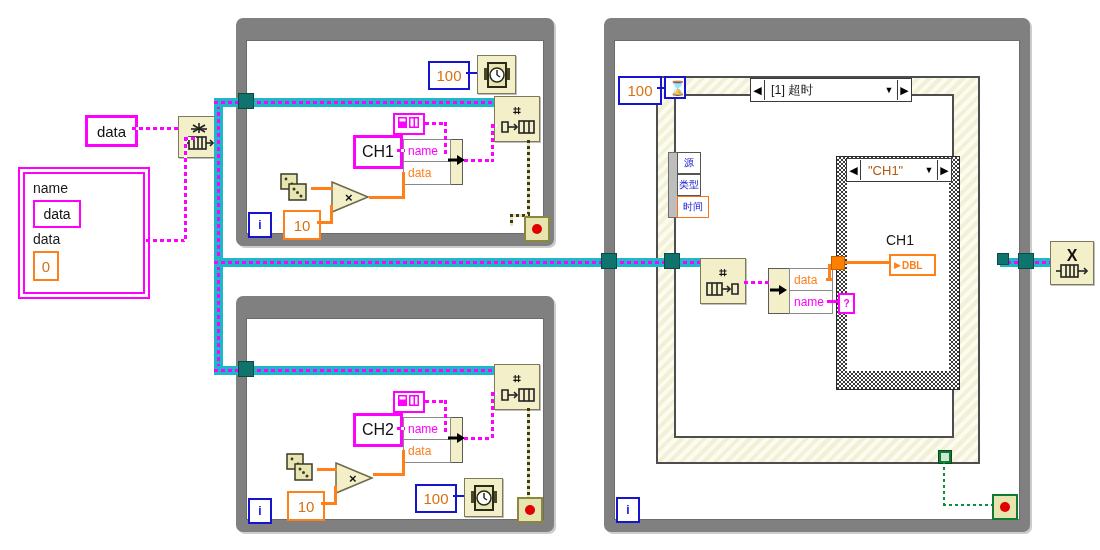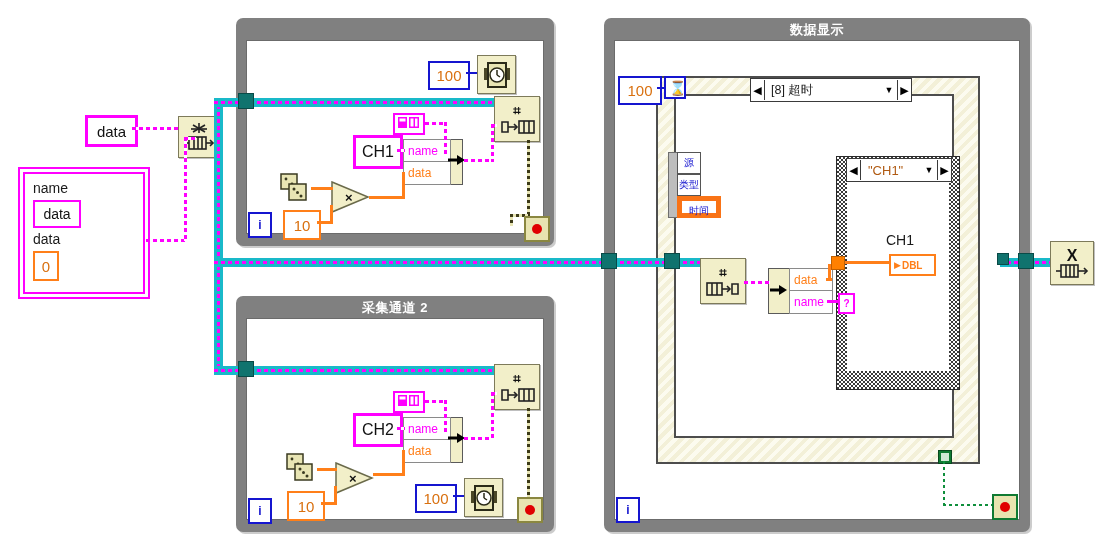--- a/index.html
+++ b/index.html
@@ -114,52 +114,50 @@
       justify-content:center;}
 </style>
 </head>
 <body>
 
 <div class="wloop" style="left:236px;top:18px;width:318px;height:228px;">
   <div class="wloop-inner" style="left:10px;top:22px;right:10px;bottom:12px;"></div>
 </div>
 
 <div class="wloop" style="left:236px;top:296px;width:318px;height:236px;">
-  <div class="wloop-title">采集通道 2</div>
   <div class="wloop-inner" style="left:10px;top:22px;right:10px;bottom:12px;"></div>
 </div>
 
 <div class="wloop" style="left:604px;top:18px;width:426px;height:514px;">
-  <div class="wloop-title">数据显示</div>
   <div class="wloop-inner" style="left:10px;top:22px;right:10px;bottom:12px;"></div>
 </div>
 
 <div class="evstruct" style="left:656px;top:76px;width:320px;height:384px;">
   <div class="ev-hole" style="left:16px;top:16px;width:276px;height:340px;"></div>
 </div>
 <div class="ev-selector" style="left:750px;top:78px;width:160px;">
   <div class="ev-sel-arrow">◀</div>
-  <div class="ev-sel-text">[8] 超时</div>
+  <div class="ev-sel-text">[1] 超时</div>
   <div class="ev-sel-dd">▼</div>
   <div class="ev-sel-arrow r">▶</div>
 </div>
 
 <div class="const blue" style="left:618px;top:76px;width:40px;height:25px;font-size:15px;">100</div>
 <div class="w w-blue" style="left:657px;top:87px;width:10px;height:2px;"></div>
 <div class="abs" style="left:664px;top:76px;width:22px;height:23px;border:2px solid #1515cf;background:#fff;">
   <span style="position:absolute;left:3px;top:2px;font-size:14px;color:#1515cf;line-height:16px;">⌛</span>
 </div>
 
 <div class="abs" style="left:668px;top:152px;width:32px;height:66px;background:#bdbdbd;border:1px solid #6e6e6e;"></div>
 <div class="abs" style="left:677px;top:152px;width:24px;height:66px;">
   <div class="abs" style="left:0;top:0;width:24px;height:22px;background:#fff;border:1px solid #555;
               font-size:10px;color:#1515cf;text-align:center;line-height:20px;">源</div>
   <div class="abs" style="left:0;top:22px;width:24px;height:22px;background:#fff;border:1px solid #555;
               font-size:10px;color:#1515cf;text-align:center;line-height:20px;">类型</div>
-  <div class="abs" style="left:0;top:44px;width:44px;height:22px;background:#fff;border:5px solid #f97316;
+  <div class="abs" style="left:0;top:44px;width:32px;height:22px;background:#fff;border:1px solid #f97316;
               font-size:10px;color:#1515cf;text-align:center;line-height:20px;">时间</div>
 </div>
 
 <div class="casestruct" style="left:836px;top:156px;width:122px;height:232px;">
   <div class="case-hole" style="left:10px;top:10px;width:102px;height:204px;"></div>
 </div>
 <div class="case-selector" style="left:846px;top:158px;width:104px;">
   <div class="ev-sel-arrow">◀</div>
   <div class="case-sel-text">"CH1"</div>
   <div class="ev-sel-dd">▼</div>

